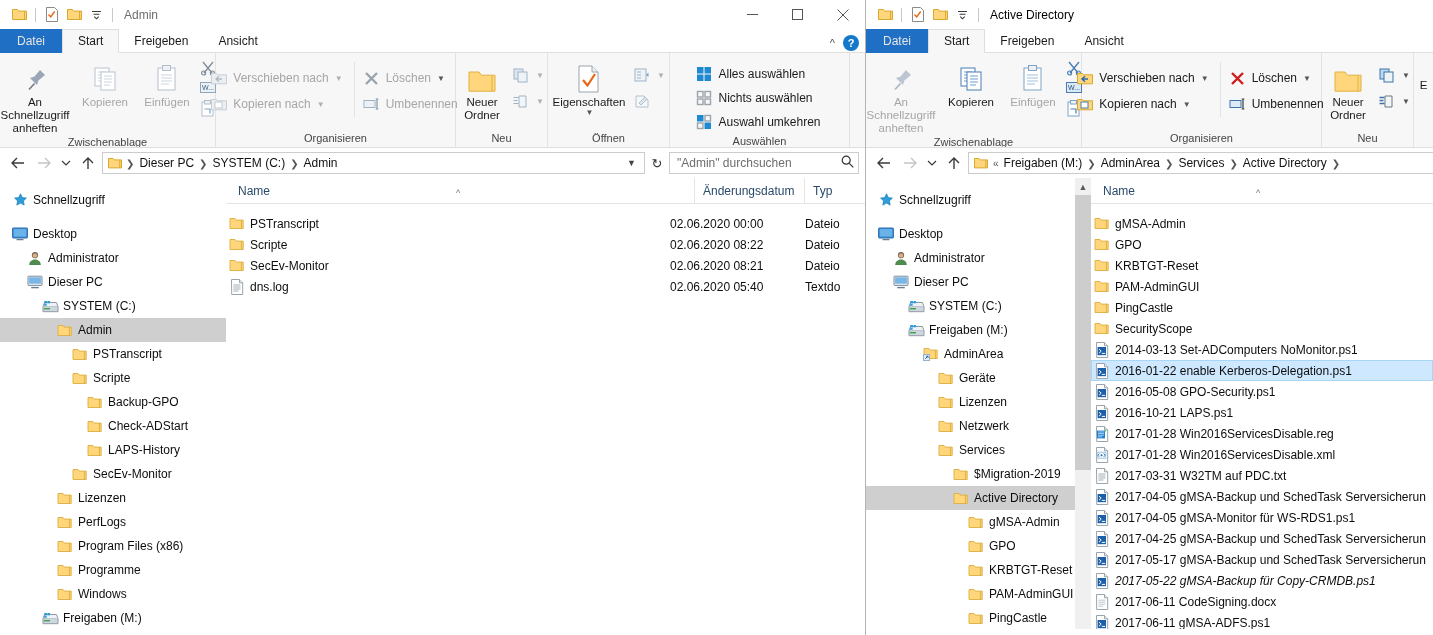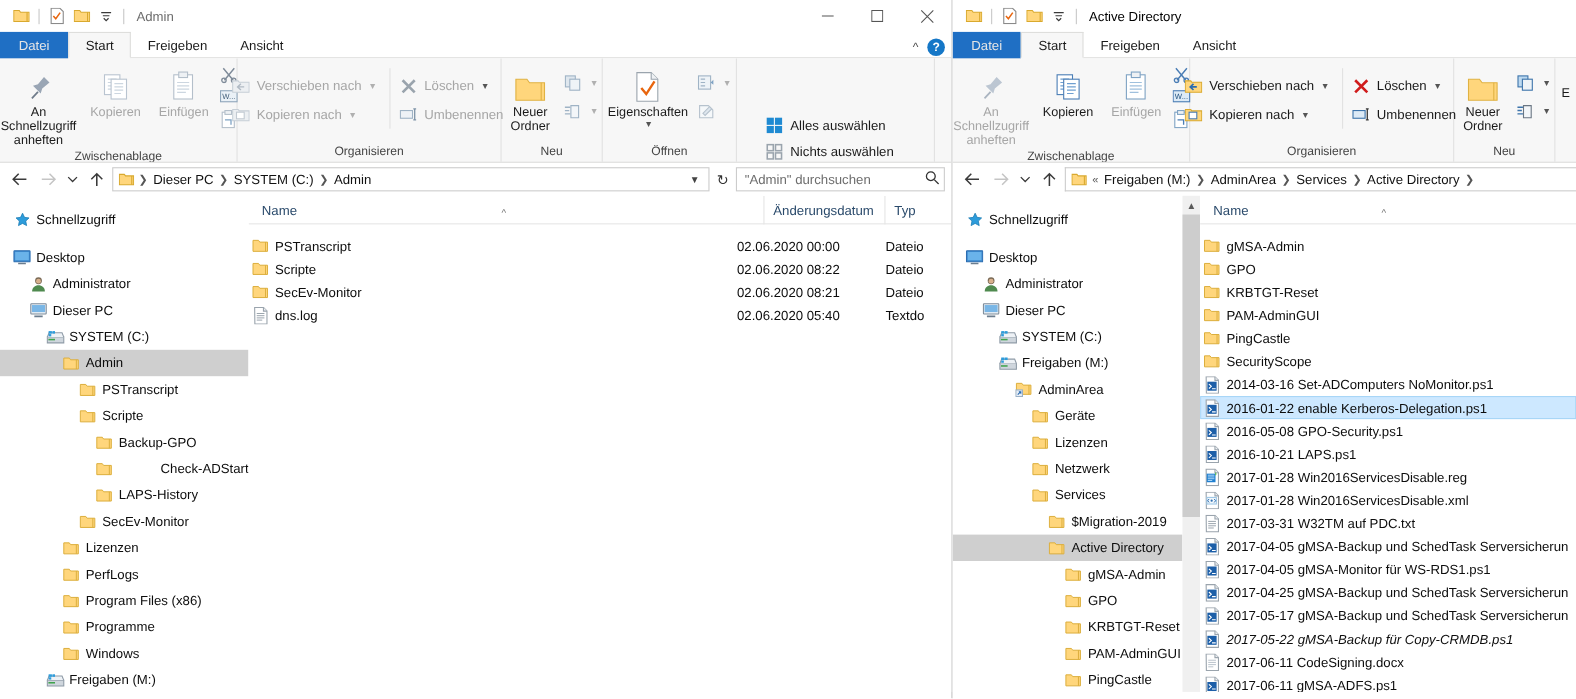--- a/index.html
+++ b/index.html
@@ -355,21 +355,21 @@
                 </span>
             </div>
           </div>
         </div>
         <div class="rgroup-label">Öffnen</div>
       </div>
 
       <div class="rgroup" style="width:180px;">
         <div class="rgroup-body" style="padding-top:6px;">
           <div class="smallcol">
-            <div class="smallbtn" style="height:24px;margin-top:40px;">
+            <div class="smallbtn" style="height:24px;">
               <span class="ic">
                   <svg width="16" height="16" viewBox="0 0 16 16">
                     <rect x="1" y="1" width="6.5" height="6.5" fill="#1f8ad2"></rect>
                     <rect x="8.5" y="1" width="6.5" height="6.5" fill="#1f8ad2"></rect>
                     <rect x="1" y="8.5" width="6.5" height="6.5" fill="#1f8ad2"></rect>
                     <rect x="8.5" y="8.5" width="6.5" height="6.5" fill="#1f8ad2"></rect>
                   </svg>
                 </span>
               <span>Alles auswählen</span>
             </div>
@@ -532,21 +532,21 @@
           </div>
           <div class="treeitem" style="padding-left: 85px;">
             <span class="ic">
               <svg width="16" height="13" viewBox="0 0 16 13">
                 <path d="M1 1.5h5l1.2 1.6H14.2v8.4H1z" fill="#ffd67c" stroke="#dcae3c" stroke-width="0.9"></path>
                 <path d="M12.4 3.1v8.4" stroke="#dcae3c" stroke-width="0.9" fill="none"></path>
               </svg>
             </span>
             <span>Backup-GPO</span>
           </div>
-          <div class="treeitem" style="padding-left: 85px; justify-content: space-between;">
+          <div class="treeitem" style="padding-left: 85px;">
             <span class="ic">
               <svg width="16" height="13" viewBox="0 0 16 13">
                 <path d="M1 1.5h5l1.2 1.6H14.2v8.4H1z" fill="#ffd67c" stroke="#dcae3c" stroke-width="0.9"></path>
                 <path d="M12.4 3.1v8.4" stroke="#dcae3c" stroke-width="0.9" fill="none"></path>
               </svg>
             </span>
             <span>Check-ADStart</span>
           </div>
           <div class="treeitem" style="padding-left: 85px;">
             <span class="ic">
@@ -1174,21 +1174,21 @@
             </div>
             <div class="row">
               <span class="ic">
                 <svg width="14" height="16" viewBox="0 0 14 16">
                   <path d="M1.5 0.5h8l3.2 3.2V15.5h-11z" fill="#ffffff" stroke="#9aa4ad"></path>
                   <path d="M9.5 0.5v3.3h3.2" fill="#eceff2" stroke="#9aa4ad"></path>
                   <rect x="2.6" y="5" width="8.4" height="8.2" fill="#1d5fa8"></rect>
                   <path d="M4 7.2l2.2 2-2.2 2M6.8 11.4h3.4" stroke="#ffffff" stroke-width="1" fill="none"></path>
                 </svg>
               </span>
-              <span class="nm" style="width: 330px;">2014-03-16 Set-ADComputers NoMonitor.ps1</span>
+              <span class="nm" style="width: 330px;">2014-03-13 Set-ADComputers NoMonitor.ps1</span>
             </div>
             <div class="row sel">
               <span class="ic">
                 <svg width="14" height="16" viewBox="0 0 14 16">
                   <path d="M1.5 0.5h8l3.2 3.2V15.5h-11z" fill="#ffffff" stroke="#9aa4ad"></path>
                   <path d="M9.5 0.5v3.3h3.2" fill="#eceff2" stroke="#9aa4ad"></path>
                   <rect x="2.6" y="5" width="8.4" height="8.2" fill="#1d5fa8"></rect>
                   <path d="M4 7.2l2.2 2-2.2 2M6.8 11.4h3.4" stroke="#ffffff" stroke-width="1" fill="none"></path>
                 </svg>
               </span>

